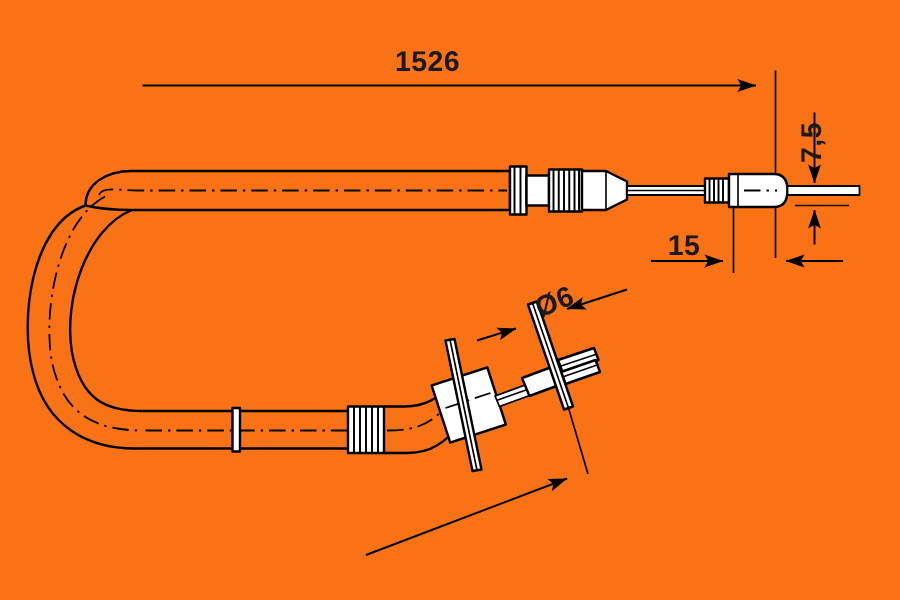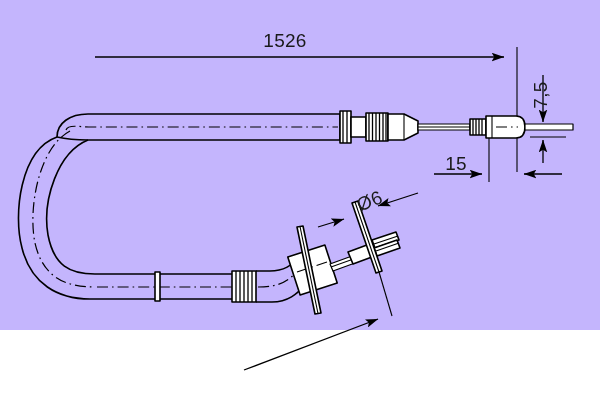--- a/index.html
+++ b/index.html
@@ -9,22 +9,23 @@
   }
   body {
     width: 600px;
     height: 400px;
     font-family: "Liberation Sans", sans-serif;
     overflow: hidden;
   }
   #drawing-root {
     position: relative;
     width: 600px;
-    height: 330px;
-    background: #c4b5fd;
+    height: 400px;
+    background: #f97316;
+    font-weight: bold;
   }
   svg#technical-drawing {
     display: block;
     width: 600px;
     height: 400px;
   }
   .outline {
     fill: none;
     stroke: #000000;
     stroke-width: 1.6;

